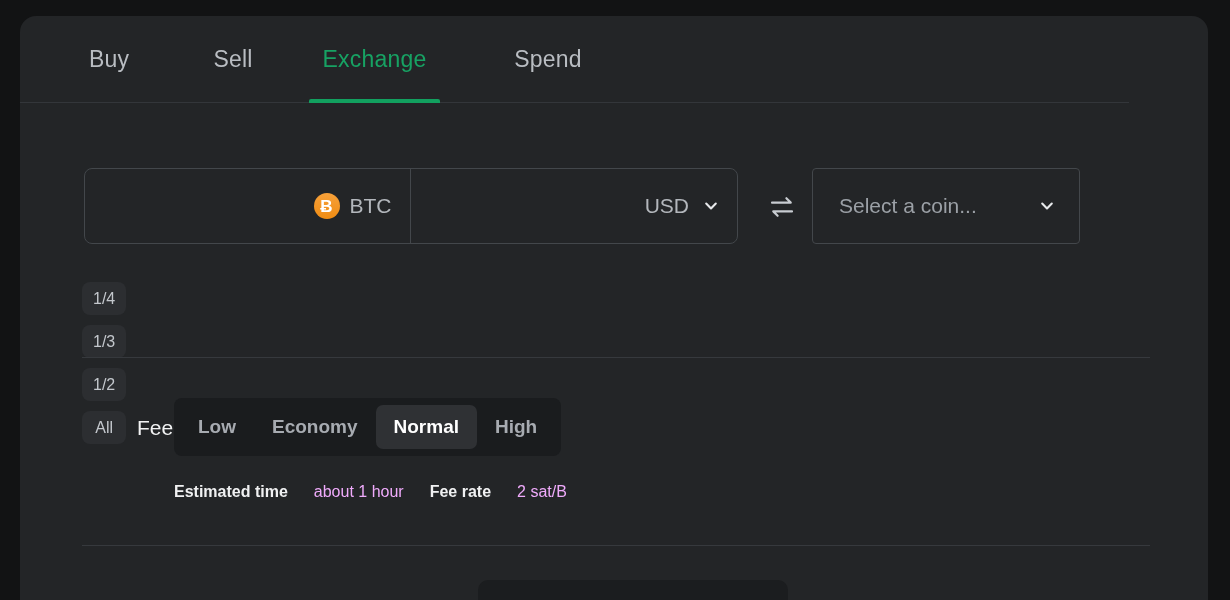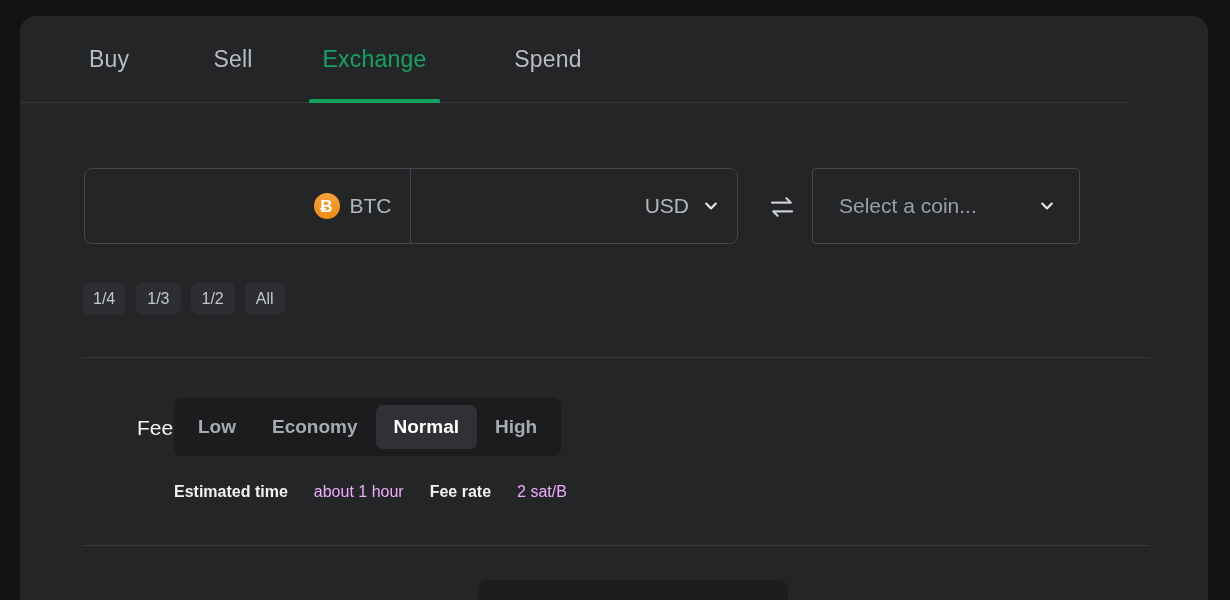--- a/index.html
+++ b/index.html
@@ -182,20 +182,21 @@
     color: #9ba0a6;
   }
 
   
   .chips {
     position: absolute;
     left: 62px;
     top: 179px;
     display: flex;
     gap: 10px;
+    flex-direction: column;
   }
   .chip {
     height: 33px;
     min-width: 40px;
     padding: 0 11px;
     background: #2c2e31;
     border-radius: 8px;
     display: flex;
     align-items: center;
     justify-content: center;

